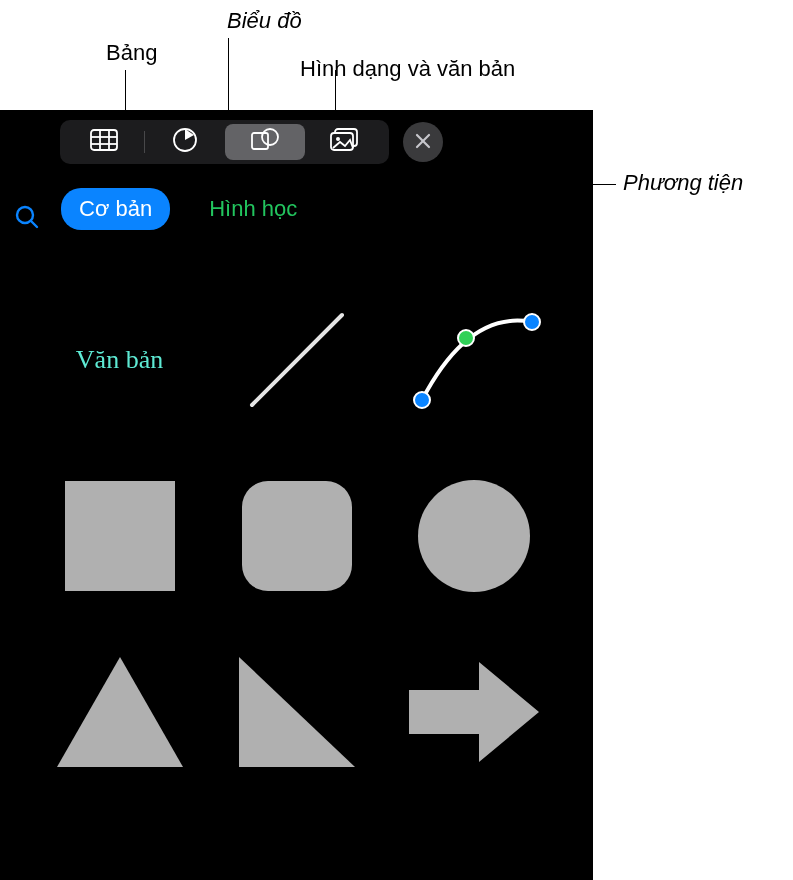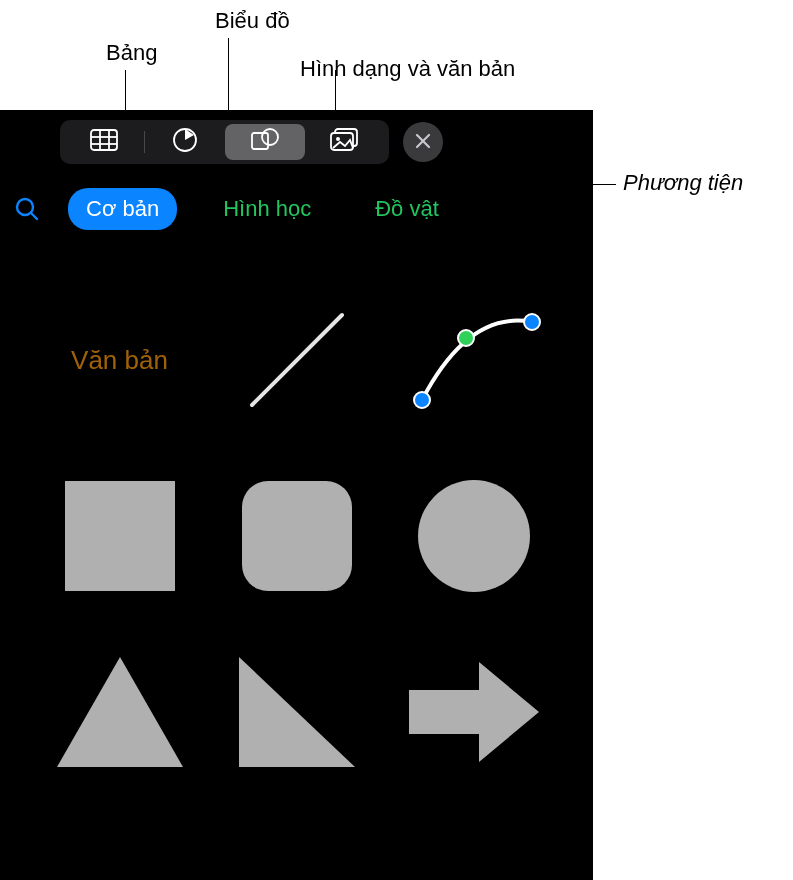--- a/index.html
+++ b/index.html
@@ -86,22 +86,22 @@
       align-items: center;
       justify-content: center;
       color: #c7c7cc;
       font-size: 20px;
       font-weight: 300;
     }
     
     
     .tabs {
       display: flex;
-      align-items: center;
-      gap: 28px;
+      align-items: flex-end;
+      gap: 21px;
       padding: 24px 14px 14px 14px;
       font-size: 22px;
       overflow: hidden;
       white-space: nowrap;
     }
     .search-icon {
       color: #0a84ff;
       display: flex;
     }
     .tab {
@@ -121,41 +121,42 @@
       gap: 56px 30px;
       padding: 56px 46px 40px 46px;
     }
     .cell {
       display: flex;
       align-items: center;
       justify-content: center;
       height: 120px;
     }
     .text-cell {
-      color: #a16207;
+      color: #5eead4;
       font-size: 26px;
+      font-family: Liberation Serif, serif;
     }
     .shape-fill { fill: #b0b0b0; }
     
     
     .callout-right {
       position: absolute;
       font-size: 22px;
       color: #000;
     }
     
   </style>
 </head>
 <body>
 
 <div class="callouts">
   <div class="callout-label" style="top:40px; left:106px;">Bảng</div>
   <div class="callout-line" style="left:125px; top:70px; height:40px;"></div>
 
-  <div class="callout-label" style="top:8px; left:215px;">Biểu đồ</div>
+  <div class="callout-label" style="top:8px; left:227px;font-style:italic;">Biểu đồ</div>
   <div class="callout-line" style="left:228px; top:38px; height:72px;"></div>
 
   <div class="callout-label" style="top:56px; left:300px;">Hình dạng và văn bản</div>
   <div class="callout-line" style="left:335px; top:70px; height:40px;"></div>
 </div>
 
 <div class="callout-right" style="top:170px; left:623px;font-style:italic;">Phương tiện</div>
 <div class="callout-line" style="left:437px; top:156px; width:1px; height:29px; background:#000; position:absolute;"></div>
 <div style="position:absolute; left:437px; top:184px; width:179px; height:1px; background:#000;"></div>
 
@@ -214,21 +215,20 @@
 
   <div class="tabs">
     <span class="search-icon">
       <svg width="26" height="26" viewBox="0 0 26 26" fill="none" stroke="#0a84ff" stroke-width="2.4" stroke-linecap="round">
         <circle cx="11" cy="11" r="8"></circle>
         <line x1="17" y1="17" x2="23" y2="23"></line>
       </svg>
     </span>
     <span class="tab active">Cơ bản</span>
     <span class="tab">Hình học</span>
-    <span class="tab">Đồ vật</span>
 
   </div>
 
   <div class="grid">
 
     <div class="cell text-cell">
       <span>Văn bản</span>
     </div>
 
     <div class="cell">

